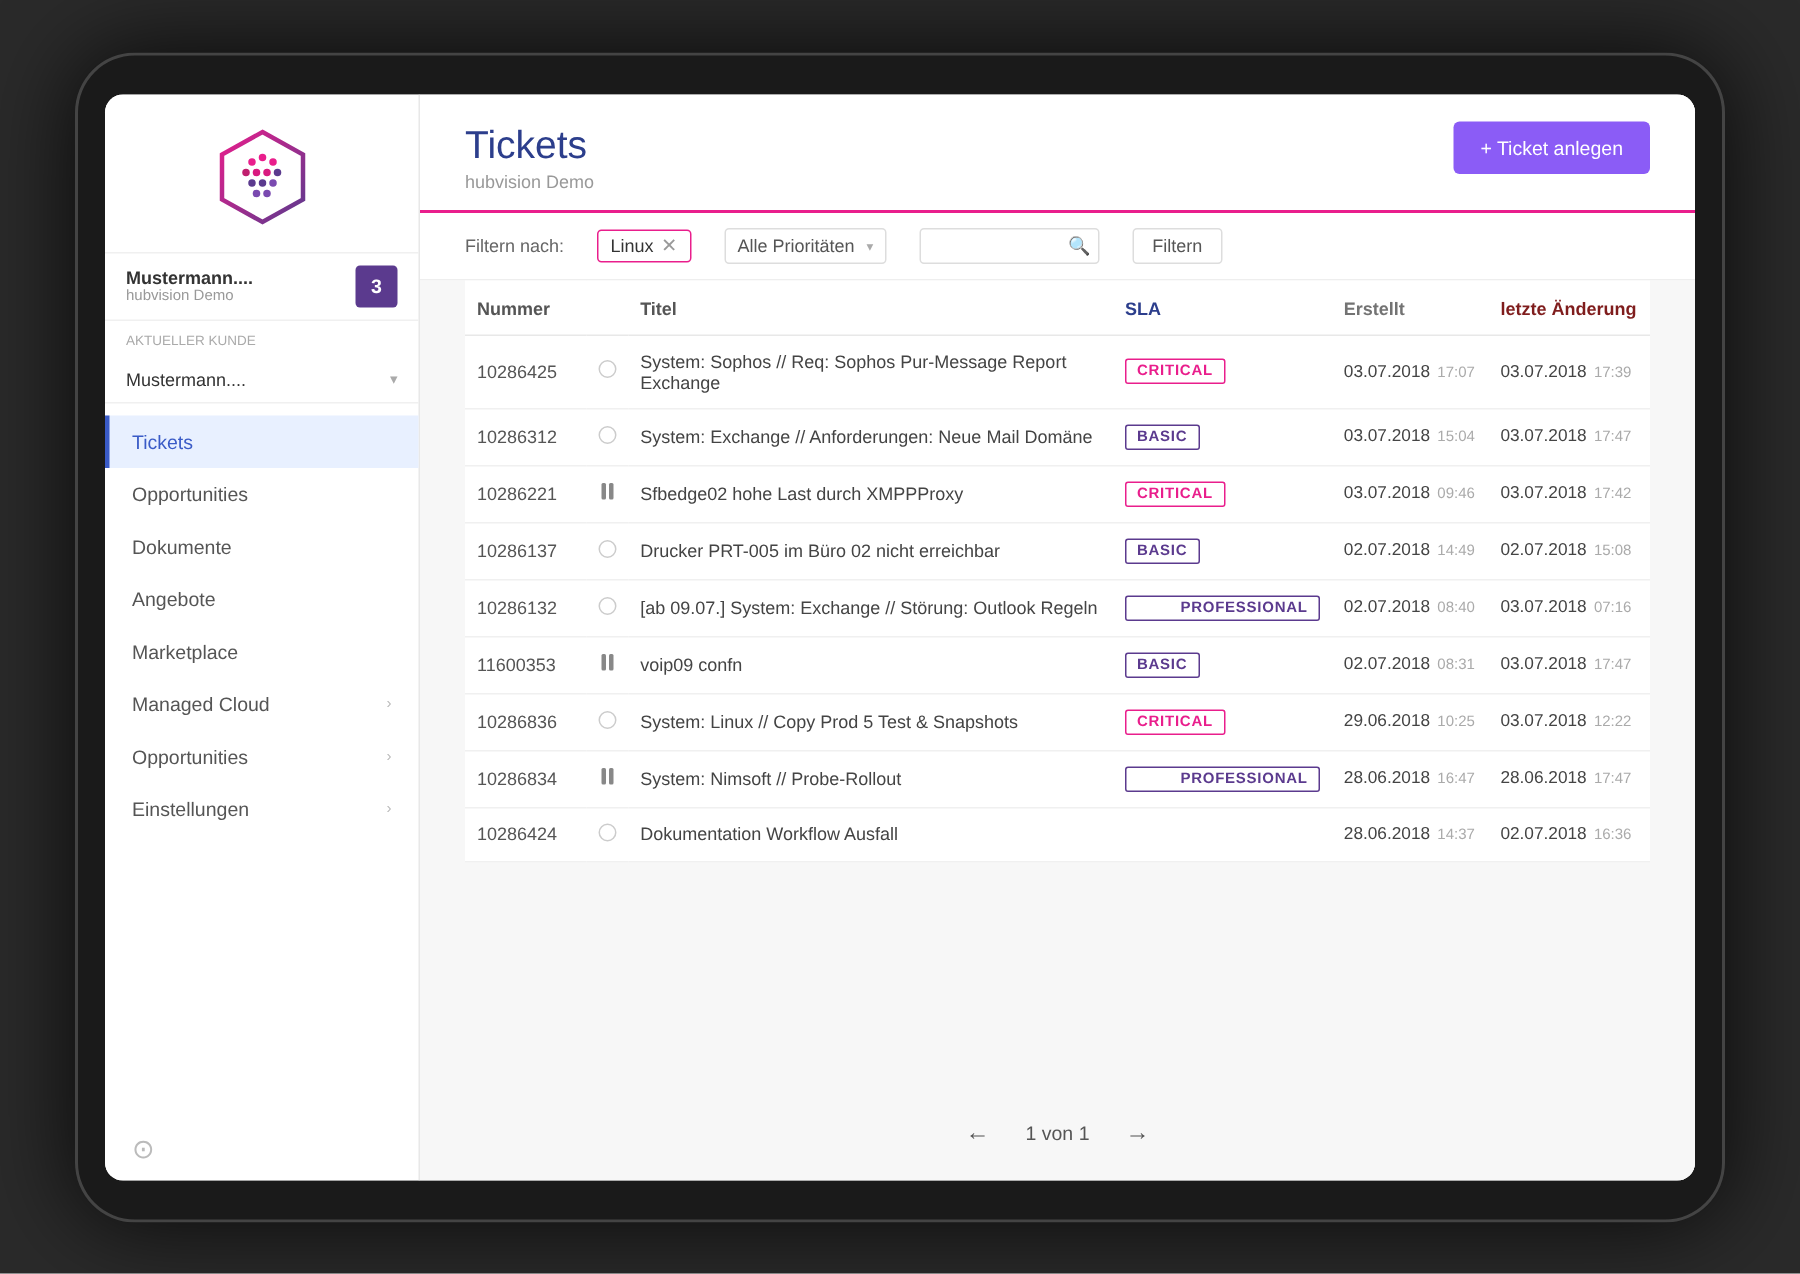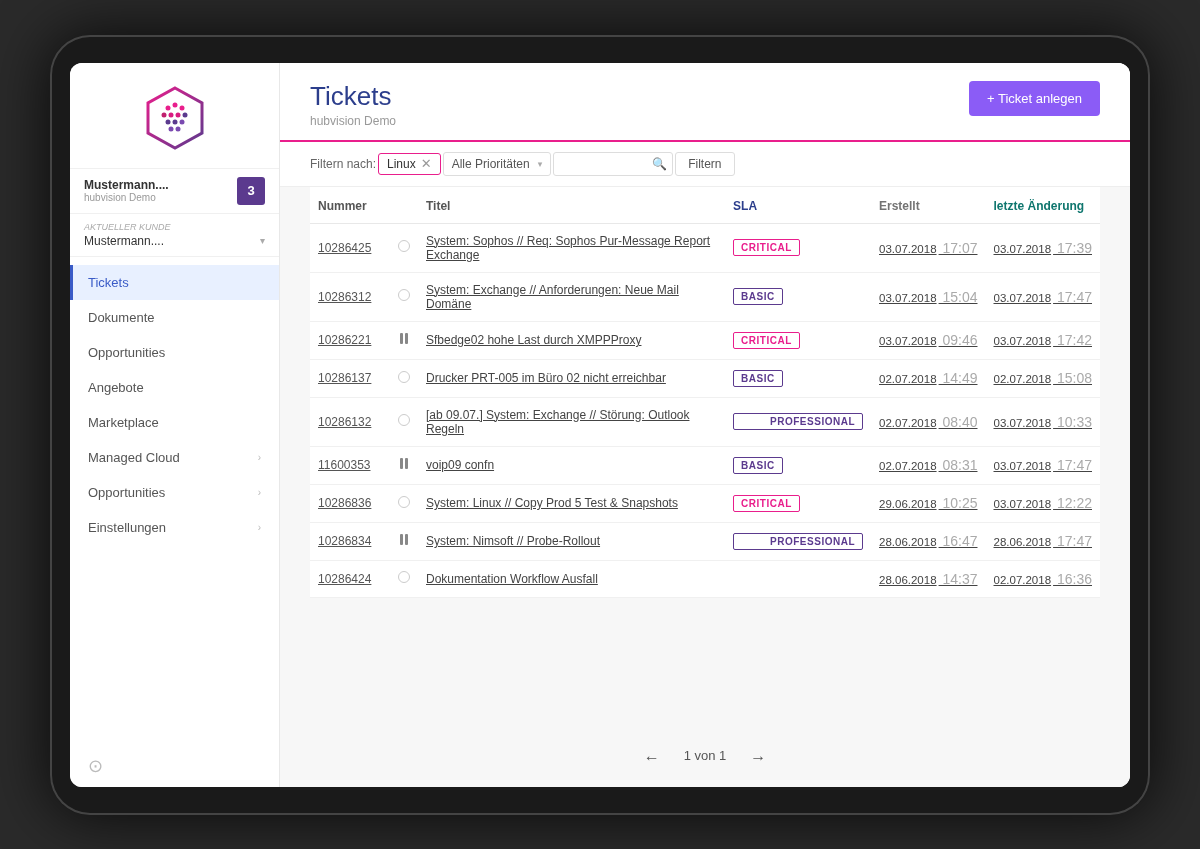--- a/index.html
+++ b/index.html
@@ -83,22 +83,21 @@
       border-radius: 3px;
     }
     .sidebar-customer-section {
       padding: 8px 14px;
       border-bottom: 1px solid #f0f0f0;
     }
     .sidebar-customer-label {
       font-size: 9px;
       color: #aaa;
       text-transform: uppercase;
-      margin-bottom: 2px;
-      font-style: italic;
+      margin-bottom: 14px;
     }
     .sidebar-customer-name {
       display: flex;
       align-items: center;
       justify-content: space-between;
       font-size: 12px;
       color: #333;
       font-weight: 500;
     }
     .chevron-icon {
@@ -172,21 +171,21 @@
       border-radius: 4px;
       cursor: pointer;
       white-space: nowrap;
     }
     
     .filter-bar {
       background: #fff;
       padding: 10px 30px;
       display: flex;
       align-items: center;
-      gap: 2px;
+      gap: 22px;
       border-bottom: 1px solid #eee;
     }
     .filter-label {
       font-size: 12px;
       color: #666;
     }
     .filter-tag {
       display: flex;
       align-items: center;
       gap: 5px;
@@ -270,31 +269,30 @@
     thead th {
       padding: 12px 8px 10px 8px;
       font-size: 12px;
       font-weight: 600;
       text-align: left;
       color: #555;
       background: #fff;
     }
     thead th.col-sla { color: #2c3e8c; }
     thead th.col-erstellt { color: #737373; }
-    thead th.col-letzte { color: #0f766e; }
+    thead th.col-letzte { color: #7f1d1d; }
     tbody tr {
       border-bottom: 1px solid #f0f0f0;
       background: #fff;
     }
     tbody td {
       padding: 10px 8px;
       font-size: 12px;
       color: #444;
       vertical-align: middle;
-      text-decoration: underline;
     }
     .td-nummer { color: #555; font-weight: 500; min-width: 80px; }
     .td-icon { width: 24px; text-align: center; }
     .td-icon .pause-icon {
       display: inline-flex;
       gap: 2px;
       align-items: center;
     }
     .pause-bar {
       width: 3px;
@@ -332,21 +330,21 @@
       border: 1.5px solid #5b3a8e;
       color: #5b3a8e;
       padding-left: 36px;
     }
     .td-date {
       white-space: nowrap;
       font-size: 11.5px;
       color: #444;
     }
     .date-main { color: #444; }
-    .date-time { color: #aaa; font-size: 14px; margin-left: 2px; }
+    .date-time { color: #aaa; font-size: 10px; margin-left: 2px; }
     
     .pagination {
       display: flex;
       align-items: center;
       justify-content: center;
       gap: 16px;
       padding: 18px;
       background: #f7f7f7;
     }
     .page-btn {
@@ -410,24 +408,24 @@
           <span class="chevron-icon">▾</span>
         </div>
       </div>
 
       <nav class="sidebar-nav">
 
         <div class="nav-item active">
           <span class="nav-item-text">Tickets</span>
         </div>
         <div class="nav-item">
+          <span class="nav-item-text">Opportunities</span>
+        </div>
+        <div class="nav-item">
           <span class="nav-item-text">Dokumente</span>
-        </div>
-        <div class="nav-item">
-          <span class="nav-item-text">Opportunities</span>
         </div>
         <div class="nav-item">
           <span class="nav-item-text">Angebote</span>
         </div>
         <div class="nav-item">
           <span class="nav-item-text">Marketplace</span>
         </div>
         <div class="nav-item">
           <span class="nav-item-text">Managed Cloud</span>
           <span class="nav-chevron">›</span>
@@ -520,21 +518,21 @@
                 <td class="td-sla"><span class="sla-badge sla-basic">BASIC</span></td>
                 <td class="td-date"><span class="date-main">02.07.2018</span><span class="date-time"> 14:49</span></td>
                 <td class="td-date"><span class="date-main">02.07.2018</span><span class="date-time"> 15:08</span></td>
               </tr>
               <tr>
                 <td class="td-nummer">10286132</td>
                 <td class="td-icon"><span class="circle-icon"></span></td>
                 <td class="td-titel">[ab 09.07.] System: Exchange // Störung: Outlook Regeln</td>
                 <td class="td-sla"><span class="sla-badge sla-professional">PROFESSIONAL</span></td>
                 <td class="td-date"><span class="date-main">02.07.2018</span><span class="date-time"> 08:40</span></td>
-                <td class="td-date"><span class="date-main">03.07.2018</span><span class="date-time"> 10:33</span></td>
+                <td class="td-date"><span class="date-main">03.07.2018</span><span class="date-time"> 07:16</span></td>
               </tr>
               <tr>
                 <td class="td-nummer">11600353</td>
                 <td class="td-icon"><span class="pause-icon">
                     <span class="pause-bar"></span>
                     <span class="pause-bar"></span>
                   </span></td>
                 <td class="td-titel">voip09 confn</td>
                 <td class="td-sla"><span class="sla-badge sla-basic">BASIC</span></td>
                 <td class="td-date"><span class="date-main">02.07.2018</span><span class="date-time"> 08:31</span></td>

